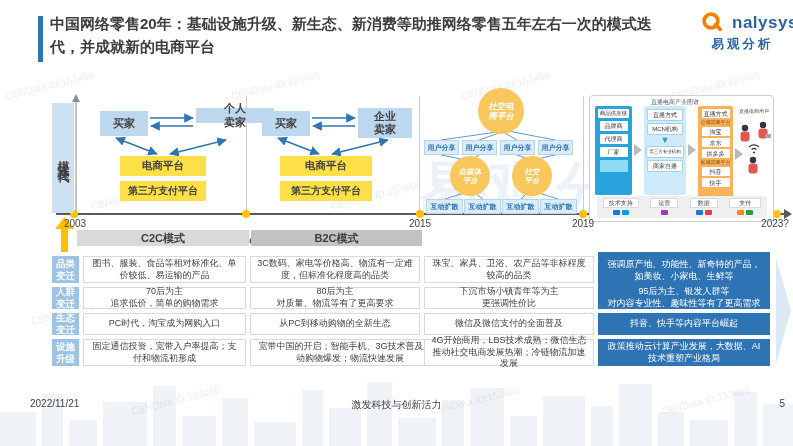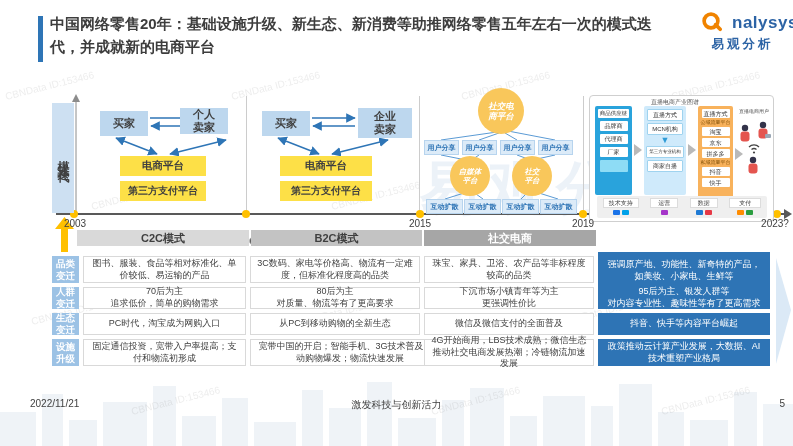--- a/index.html
+++ b/index.html
@@ -155,21 +155,21 @@
 
     <rect x="61" y="228" width="7" height="24" fill="#ffc000"></rect>
     <polygon points="55,229 74,229 64.5,217" fill="#ffc000"></polygon>
 
     <polygon points="776,258 791,310 776,364" fill="#dbe9f6"></polygon>
   </svg>
 
   <div class="abs vlabel flexc" style="left:52px;top:103px;width:22px;height:110px">模式迭代</div>
 
   <div class="abs box-blue flexc" style="left:100px;top:111px;width:48px;height:25px">买家</div>
-  <div class="abs box-blue flexc" style="left:180px;top:108px;width:46px;height:26px;padding:0 1px">
+  <div class="abs box-blue flexc" style="left:196px;top:108px;width:46px;height:15px;padding:0 16px">
       <span style="width:26px">个人卖家</span>
     </div>
   <div class="abs box-yellow flexc" style="left:120px;top:156px;width:86px;height:20px">电商平台</div>
   <div class="abs box-yellow flexc" style="left:120px;top:181px;width:86px;height:20px;font-size:10px">第三方支付平台</div>
 
   <div class="abs box-blue flexc" style="left:262px;top:111px;width:48px;height:25px">买家</div>
   <div class="abs box-blue flexc" style="left:358px;top:108px;width:46px;height:30px;padding:0 4px">
       <span style="width:26px">企业卖家</span>
     </div>
   <div class="abs box-yellow flexc" style="left:280px;top:156px;width:92px;height:20px">电商平台</div>
@@ -274,21 +274,20 @@
   </div>
 
   <div class="abs year" style="left:60px;top:218px;width:30px;text-align:center">2003</div>
   <div class="abs year" style="left:231px;top:236px;width:30px;text-align:right">2009</div>
   <div class="abs year" style="left:405px;top:218px;width:30px;text-align:center">2015</div>
   <div class="abs year" style="left:568px;top:218px;width:30px;text-align:center">2019</div>
   <div class="abs year" style="left:757px;top:218px;width:36px;text-align:center">2023?</div>
 
   <div class="abs mode flexc" style="left:77px;top:230px;width:172px;height:16px;background:#d9d9d9;color:#3f3f3f">C2C模式</div>
   <div class="abs mode flexc" style="left:251px;top:230px;width:171px;height:16px;background:#c3c3c3;color:#3f3f3f">B2C模式</div>
-  <div class="abs mode flexc" style="left:424px;top:230px;width:172px;height:16px;background:#a6a6a6;color:#fff">社交电商</div>
 
   <div class="abs tlabel flexc" style="left:52px;top:256px;width:27px;height:27px">品类变迁</div>
   <div class="abs tcell flexc" style="left:83px;top:256px;width:163px;height:27px">图书、服装、食品等相对标准化、单价较低、易运输的产品</div>
   <div class="abs tcell flexc" style="left:250px;top:256px;width:170px;height:27px">3C数码、家电等价格高、物流有一定难度，但标准化程度高的品类</div>
   <div class="abs tcell flexc" style="left:424px;top:256px;width:170px;height:27px">珠宝、家具、卫浴、农产品等非标程度较高的品类</div>
   <div class="abs tcell blue flexc" style="left:598px;top:252px;width:172px;height:38px">强调原产地、功能性、新奇特的产品，如美妆、小家电、生鲜等</div>
 
   <div class="abs tlabel flexc" style="left:52px;top:287px;width:27px;height:22px">人群变迁</div>
   <div class="abs tcell flexc" style="left:83px;top:287px;width:163px;height:22px">70后为主
 追求低价，简单的购物需求</div>

